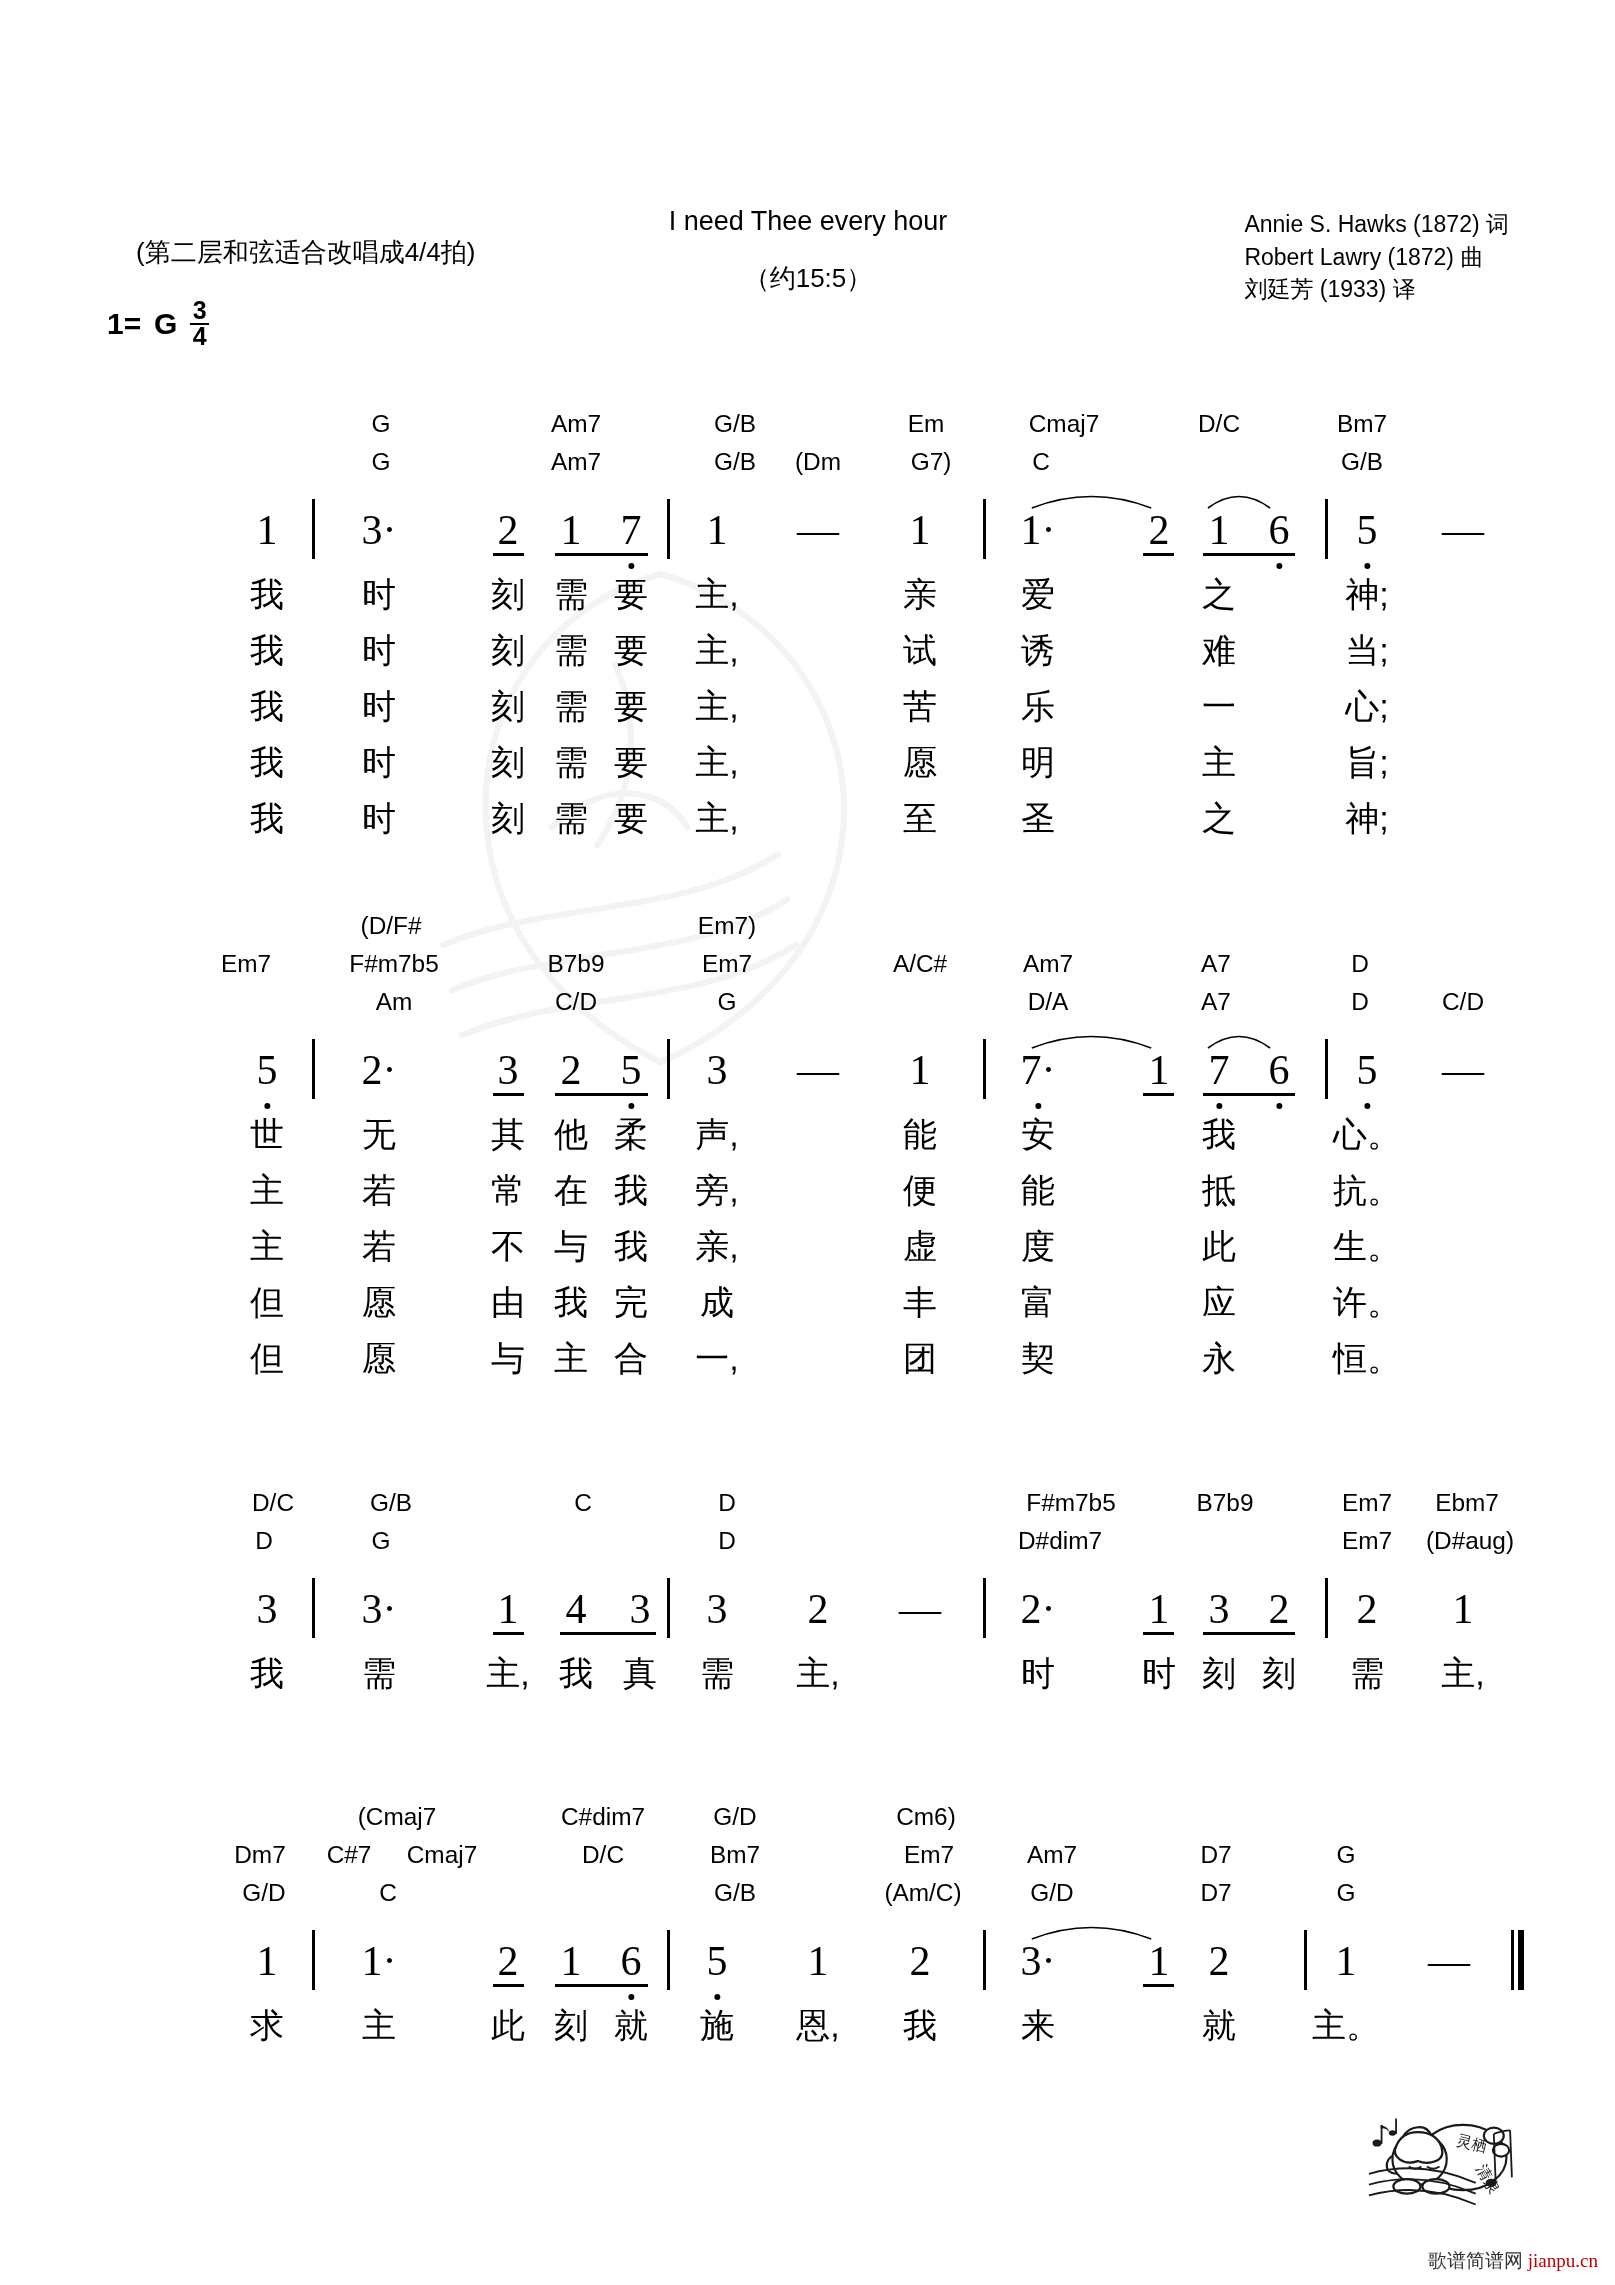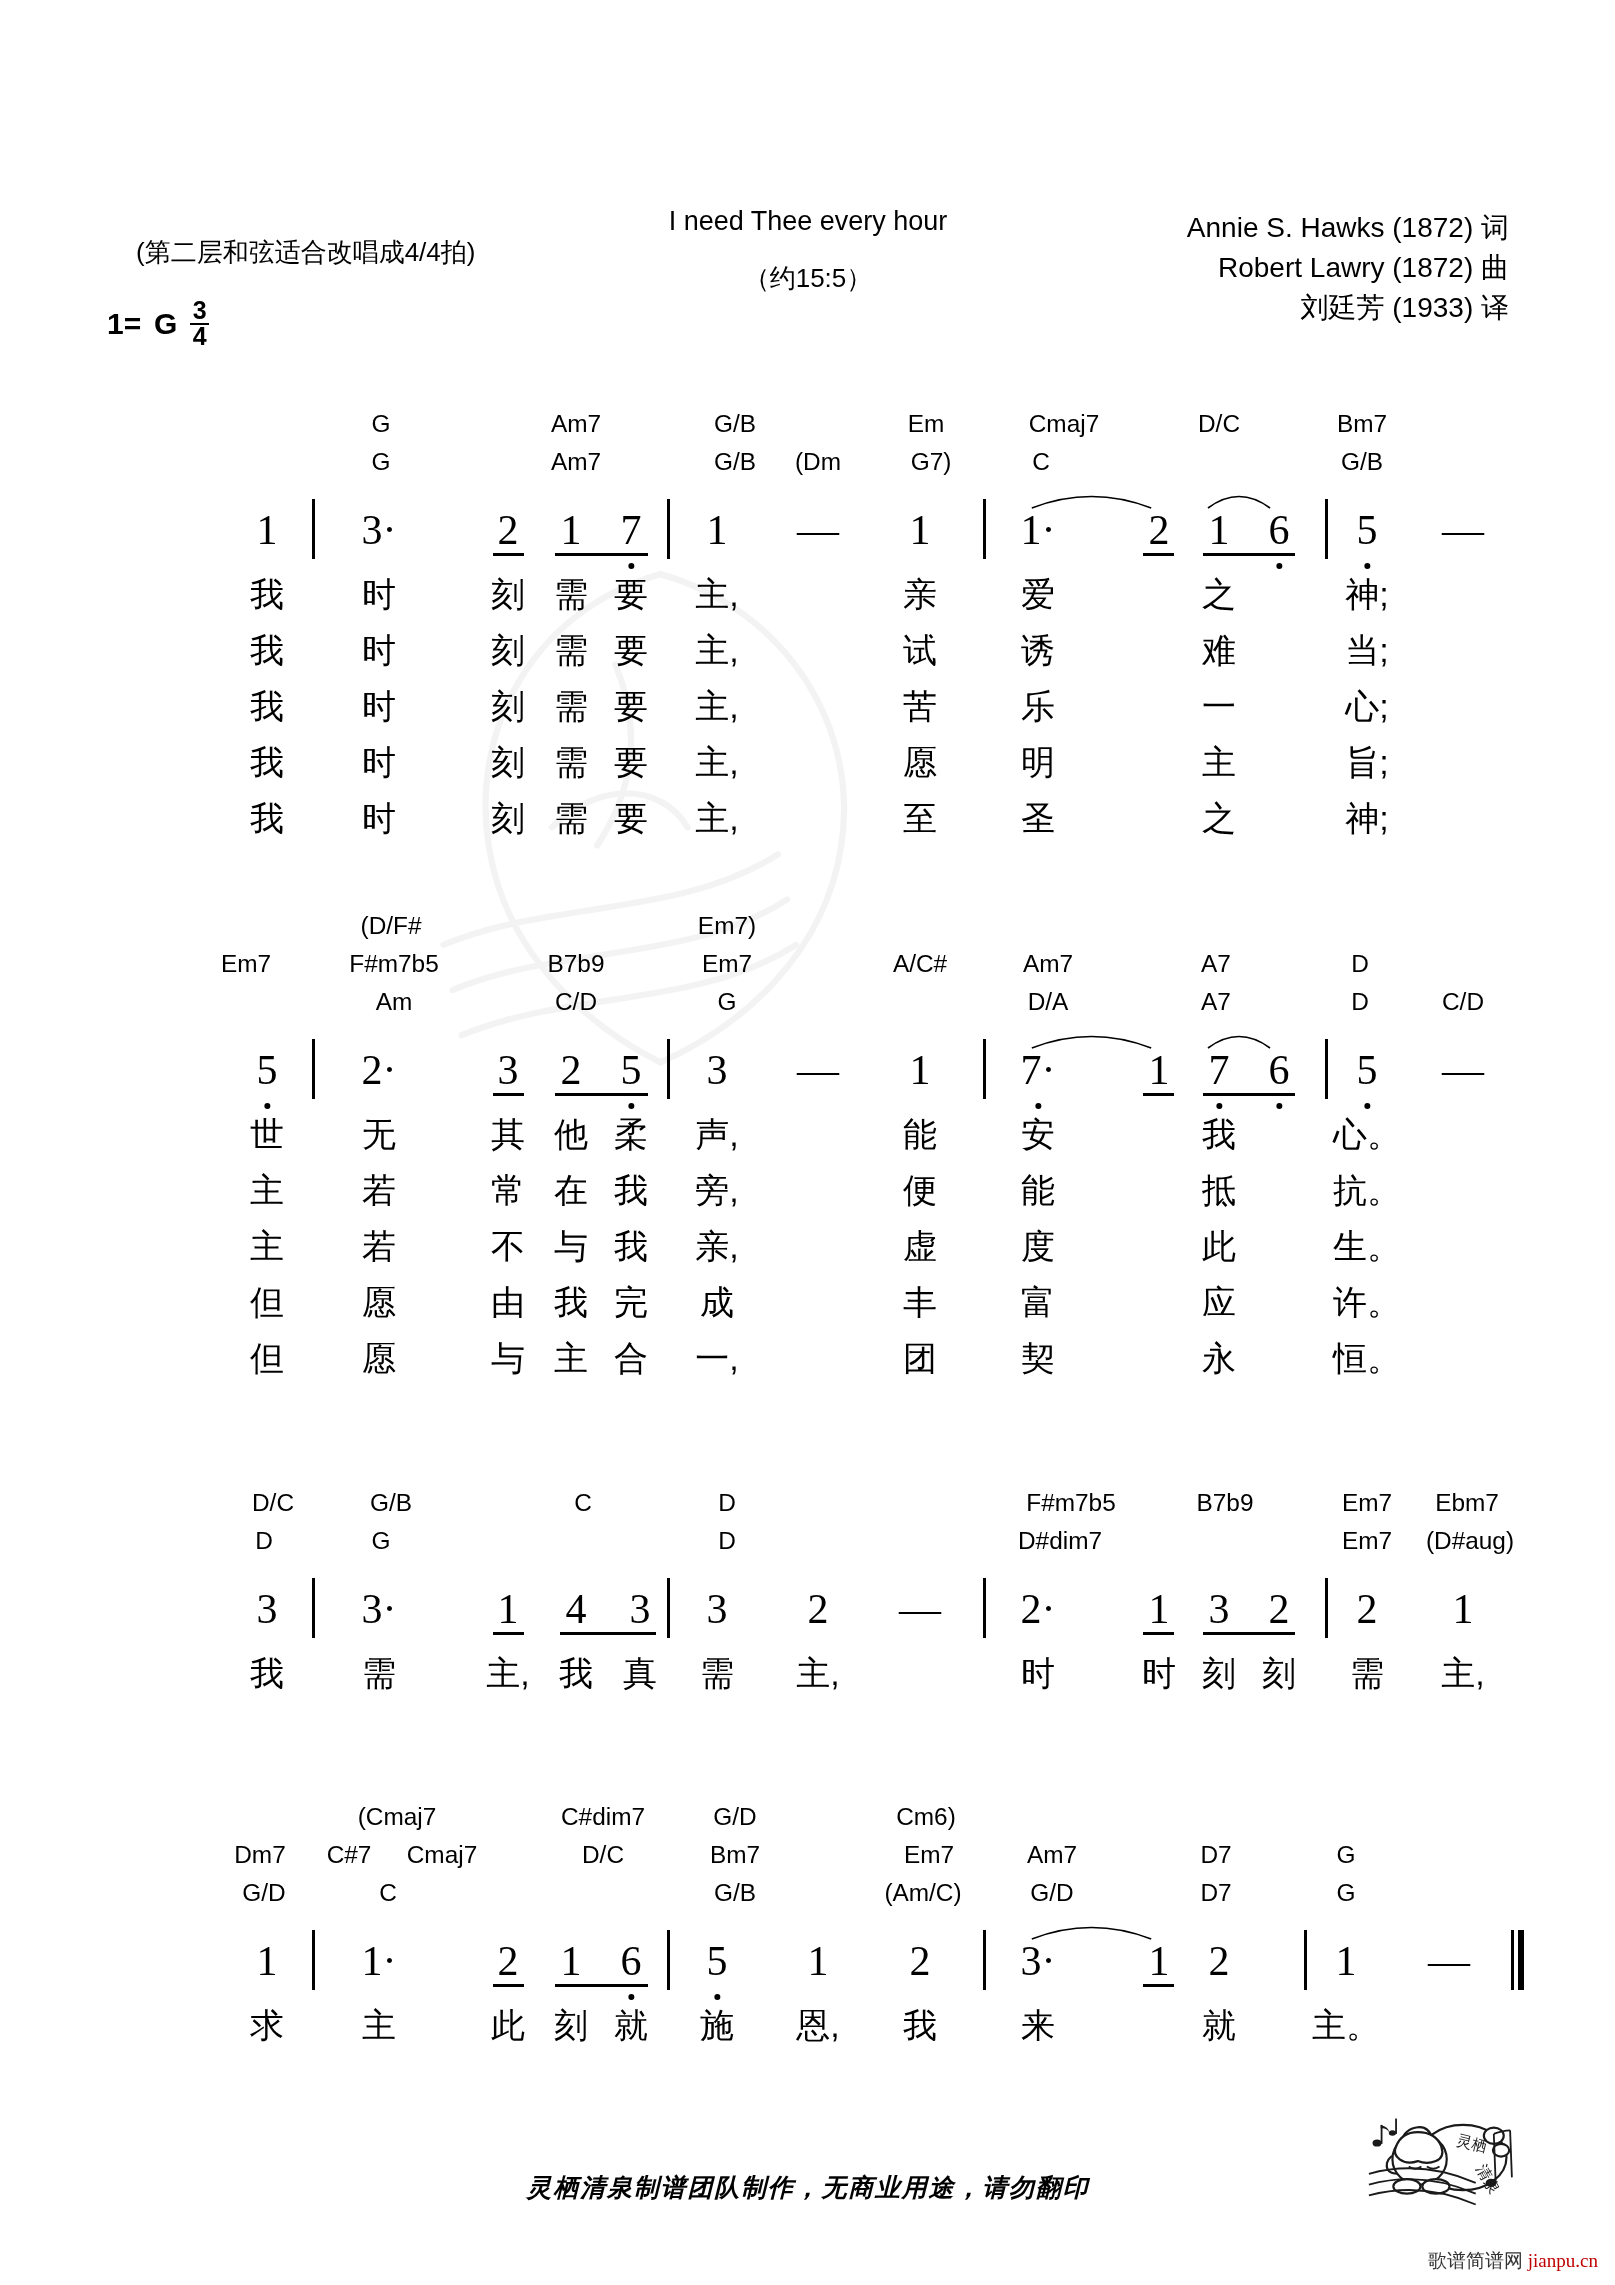--- a/index.html
+++ b/index.html
@@ -26,22 +26,22 @@
     position:absolute;left:136px;top:235px;font-size:26px;white-space:nowrap;
   }
   .keysig{
     position:absolute;left:107px;top:299px;font-size:30px;font-weight:bold;
     display:flex;align-items:center;gap:12.7px;
   }
   .meter{display:inline-flex;flex-direction:column;align-items:center;
          line-height:0.95;font-size:25px;font-weight:bold;}
   .meter .num{border-bottom:2.7px solid #000;padding:0 2.7px;}
   .credits{
-    position:absolute;right:107px;top:208px;text-align:right;
-    font-size:28px;line-height:1.42;
+    position:absolute;right:107px;top:208px;
+    font-size:23px;line-height:1.42;
   }
 
   
   .system{position:absolute;left:0;right:0;}
   .cell{position:absolute;transform:translateX(-50%);white-space:nowrap;}
 
   .chord{font-size:24.4px;line-height:1;}
   .chordA{ }
   .chordB{ }
   .note{position:absolute;transform:translateX(-50%);white-space:nowrap;
@@ -409,21 +409,20 @@
         <div class="lyric" style="left: 631px; top: 203px;">就</div>
         <div class="lyric" style="left: 717px; top: 203px;">施</div>
         <div class="lyric" style="left: 818px; top: 203px;">恩,</div>
         <div class="lyric" style="left: 920px; top: 203px;">我</div>
         <div class="lyric" style="left: 1038px; top: 203px;">来</div>
         <div class="lyric" style="left: 1219px; top: 203px;">就</div>
         <div class="lyric" style="left: 1346px; top: 203px;">主。</div>
       </div>
     </div>
 
-  <div class="footer">灵栖清泉制谱团队制作，无商业用途，请勿翻印</div>
 
   <svg class="logo" viewBox="0 0 200 130">
     <g fill="#fff" stroke="#1a1a1a" stroke-width="2.4" stroke-linejoin="round" stroke-linecap="round">
       <ellipse cx="126" cy="60" rx="48" ry="36"></ellipse>
       <ellipse cx="160" cy="36" rx="11" ry="9"></ellipse>
       <ellipse cx="168" cy="52" rx="9" ry="7"></ellipse>
       <path d="M60 58 q-14 -4 -18 8 q-2 12 12 12"></path>
       <path d="M92 38 q-6 -16 -22 -10 q-14 6 -10 20"></path>
       <ellipse cx="78" cy="62" rx="30" ry="28"></ellipse>
       <path d="M52 48 q6 -16 24 -16 q20 0 26 16 q4 12 -6 16 q-10 4 -20 0 q-12 4 -20 -2 q-8 -6 -4 -14z"></path>

